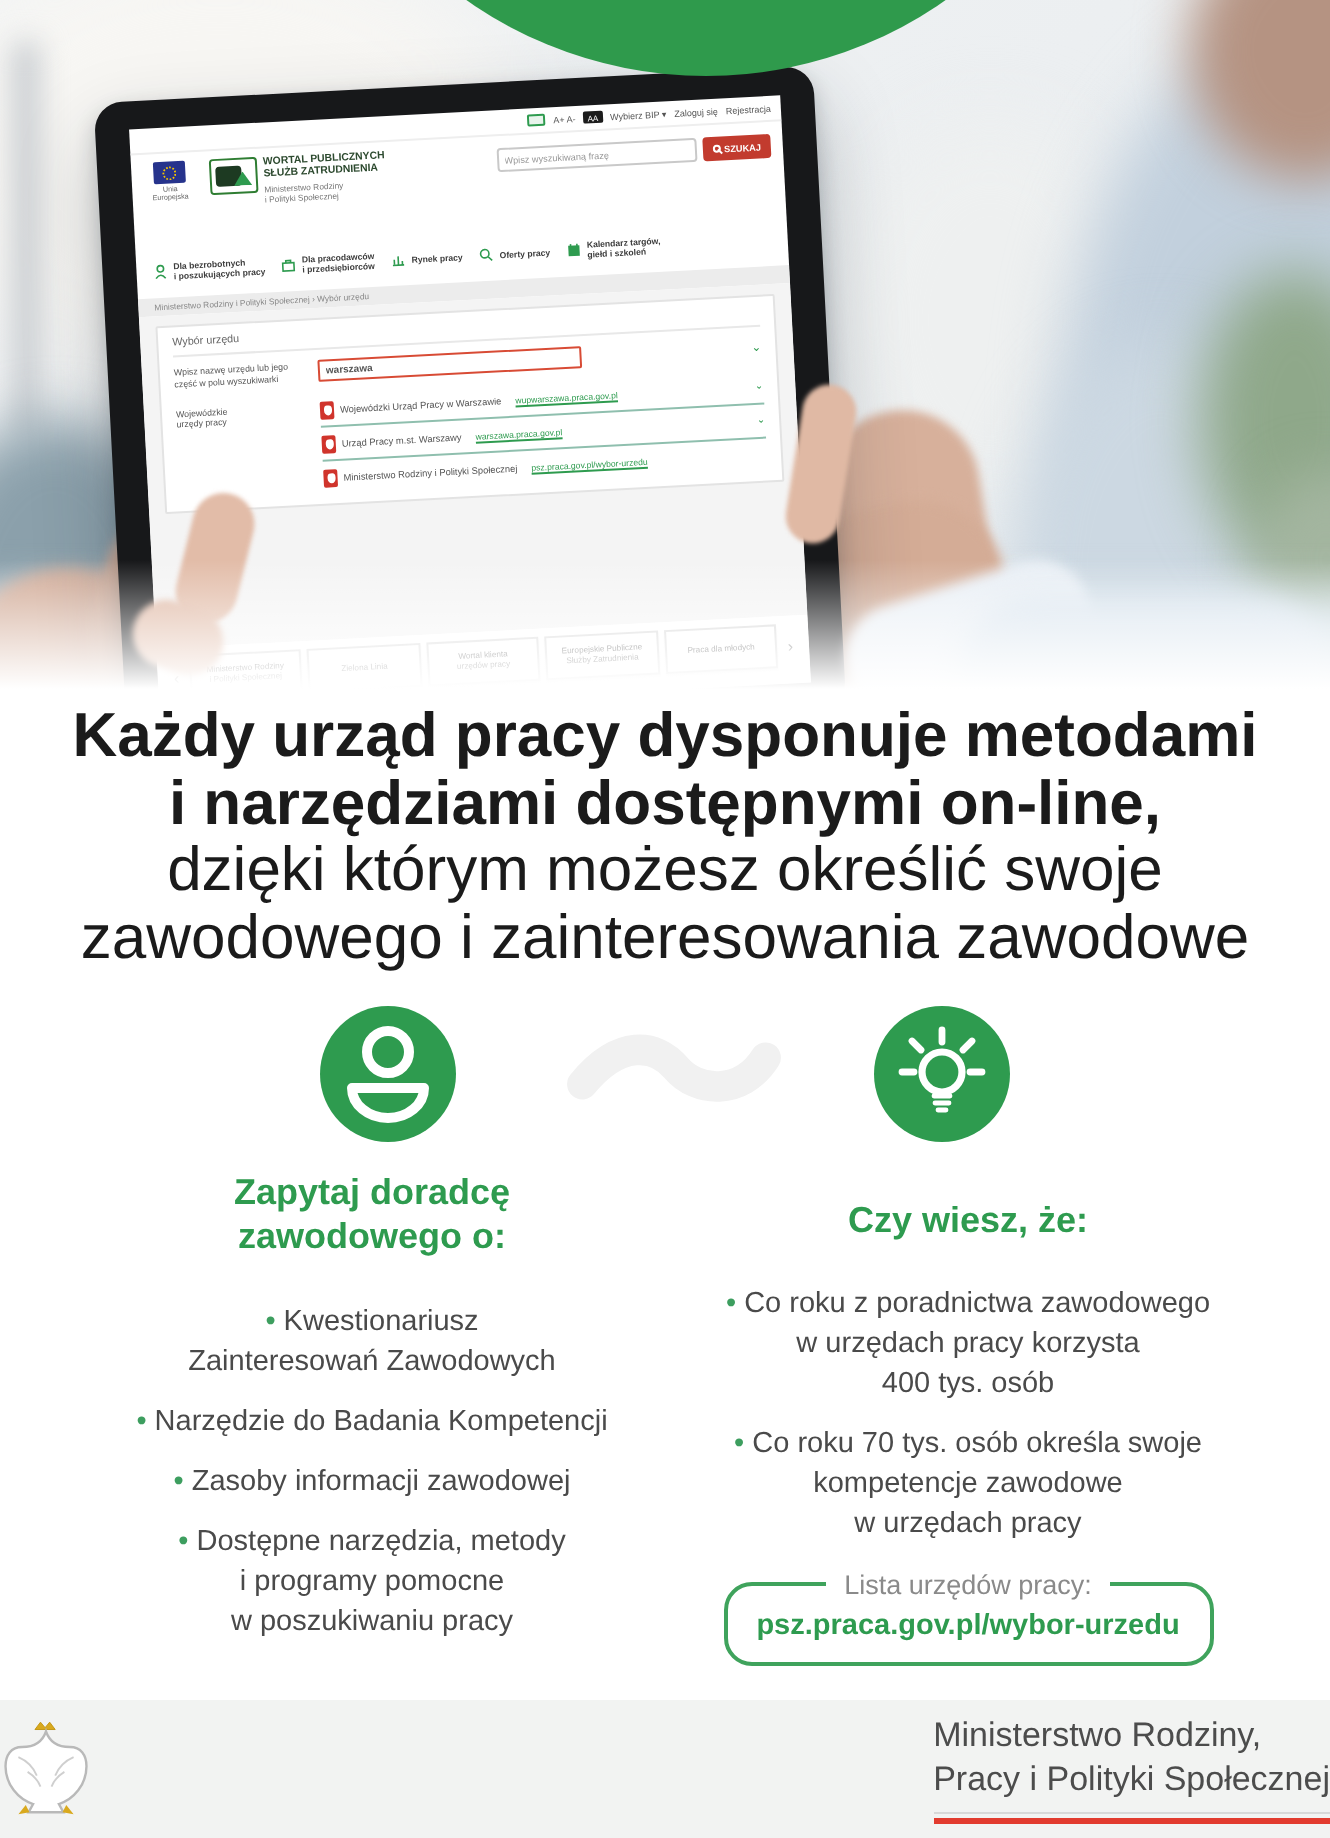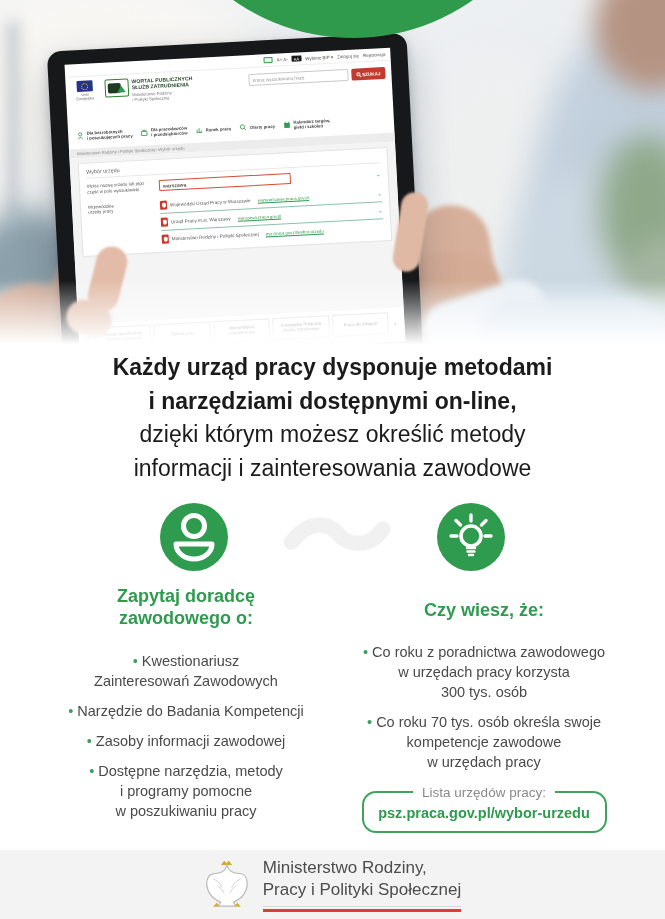--- a/index.html
+++ b/index.html
@@ -88,21 +88,21 @@
   .rlink { font-size:4.3px; color:#2e9b4f; text-decoration:underline; margin-left:4px; }
   .rrow .chev-green { font-size:5px; }
 
   .s-tabs { flex:0 0 34px; background:#fff; display:flex; align-items:center; gap:3px; padding:2px 6px 6px 6px; }
   .tab-chev { font-size:8px; color:#777; padding:0 2px; }
   .tab { flex:1; border:1px solid #d6d6d6; background:#fff; height:22px; display:flex; align-items:center; justify-content:center; text-align:center; font-size:4.1px; line-height:4.8px; color:#444; padding:1px 2px; box-shadow:0 1px 1px rgba(0,0,0,.06); }
   .blue-dash { position:absolute; left:100px; bottom:3px; width:16px; height:3px; background:#2f6fd8; border-radius:1px; }
 
   
   .headline { position:absolute; left:0; top:351px; width:665px; text-align:center; color:#1b1b1b; z-index:7; }
-  .hl { font-size:23px; line-height:33.5px; }
+  .hl { font-size:31px; line-height:33.5px; }
   .hl.b { font-weight:bold; }
 
   .icon-circle { position:absolute; width:68px; height:68px; border-radius:50%; background:#2e9b4f; display:flex; align-items:center; justify-content:center; z-index:7; }
   .ic-person { left:160px; top:503px; }
   .ic-bulb { left:437px; top:503px; }
   .wave { position:absolute; left:281px; top:511px; width:112px; height:52px; z-index:6; }
 
   .col { position:absolute; text-align:center; z-index:7; }
   .col-advisor { left:40px; top:586px; width:292px; }
   .col-facts { left:334px; top:600px; width:300px; }
@@ -110,21 +110,21 @@
   .bullets { margin-top:22px; }
   .col-facts .bullets { margin-top:20px; }
   .bullets li { list-style:none; font-size:14.5px; line-height:20px; color:#4a4a4a; margin-bottom:10px; white-space:pre-line; }
   .bullets li:before { content:"• "; color:#3d9e5f; }
 
   fieldset.link-box { margin:13px auto 0 auto; width:245px; border:2px solid #3fa35c; border-radius:14px; padding:2px 8px 10px 8px; }
   fieldset.link-box legend { margin:0 auto; padding:0 9px; font-size:13.5px; color:#8a8a8a; }
   .link-url { text-align:center; font-size:14.5px; font-weight:bold; color:#2e9b4f; margin-top:3px; cursor:pointer; }
 
   
-  .footer { position:absolute; left:0; bottom:0; width:665px; height:69px; background:#f2f3f2; display:flex; align-items:center; justify-content:center; gap:13px; z-index:7; }
+  .footer { position:absolute; left:0; bottom:0; width:665px; height:69px; background:#f2f3f2; display:flex; align-items:center; justify-content:space-between; gap:13px; z-index:7; }
   .ministry-text { font-size:17px; color:#4c4c4c; line-height:22px; }
   .ministry-rule { height:1px; background:#d8d8d8; margin-top:5px; }
   .ministry-redbar { height:3px; background:#e23b2f; margin-top:1.5px; }
 </style>
 </head>
 <body>
 
 <div class="poster">
 
   <div class="photo">
@@ -280,22 +280,22 @@
     <div class="hand cuff-right"></div>
     <div class="hand sleeve-right"></div>
     <div class="photo-fade"></div>
   </div>
 
   <div class="green-circle"></div>
 
   <div class="headline">
     <div class="hl b">Każdy urząd pracy dysponuje metodami</div>
     <div class="hl b">i narzędziami dostępnymi on-line,</div>
-    <div class="hl">dzięki którym możesz określić metody</div>
-    <div class="hl">informacji i zainteresowania zawodowe</div>
+    <div class="hl">dzięki którym możesz określić swoje</div>
+    <div class="hl">zawodowego i zainteresowania zawodowe</div>
   </div>
 
   <div class="icon-circle ic-person">
     <svg width="68" height="68" viewBox="0 0 68 68">
       <circle cx="34" cy="23" r="10.5" fill="none" stroke="#fff" stroke-width="5"></circle>
       <path d="M16 41 H52 A18 15 0 0 1 16 41 Z" fill="none" stroke="#fff" stroke-width="5" stroke-linejoin="round"></path>
     </svg>
   </div>
   <svg class="wave" viewBox="0 0 110 50">
     <path d="M10 30 C 28 8, 46 10, 56 22 C 66 34, 88 36, 100 17" fill="none" stroke="#f1f1f1" stroke-width="15" stroke-linecap="round"></path>
@@ -320,21 +320,21 @@
 i programy pomocne
 w poszukiwaniu pracy</li>
     </ul>
   </div>
 
   <div class="col col-facts">
     <div class="col-heading">Czy wiesz, że:</div>
     <ul class="bullets">
       <li>Co roku z poradnictwa zawodowego
 w urzędach pracy korzysta
-300 tys. osób</li>
+400 tys. osób</li>
       <li>Co roku 70 tys. osób określa swoje
 kompetencje zawodowe
 w urzędach pracy</li>
     </ul>
     <fieldset class="link-box">
       <legend>Lista urzędów pracy:</legend>
       <div class="link-url">psz.praca.gov.pl/wybor-urzedu</div>
     </fieldset>
   </div>
 

